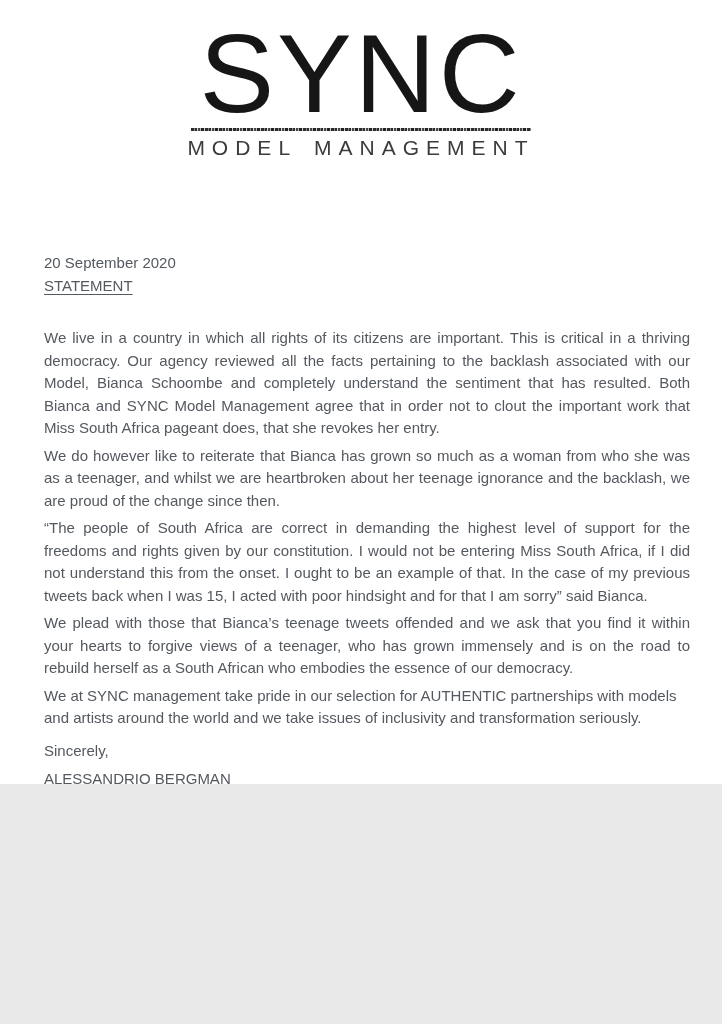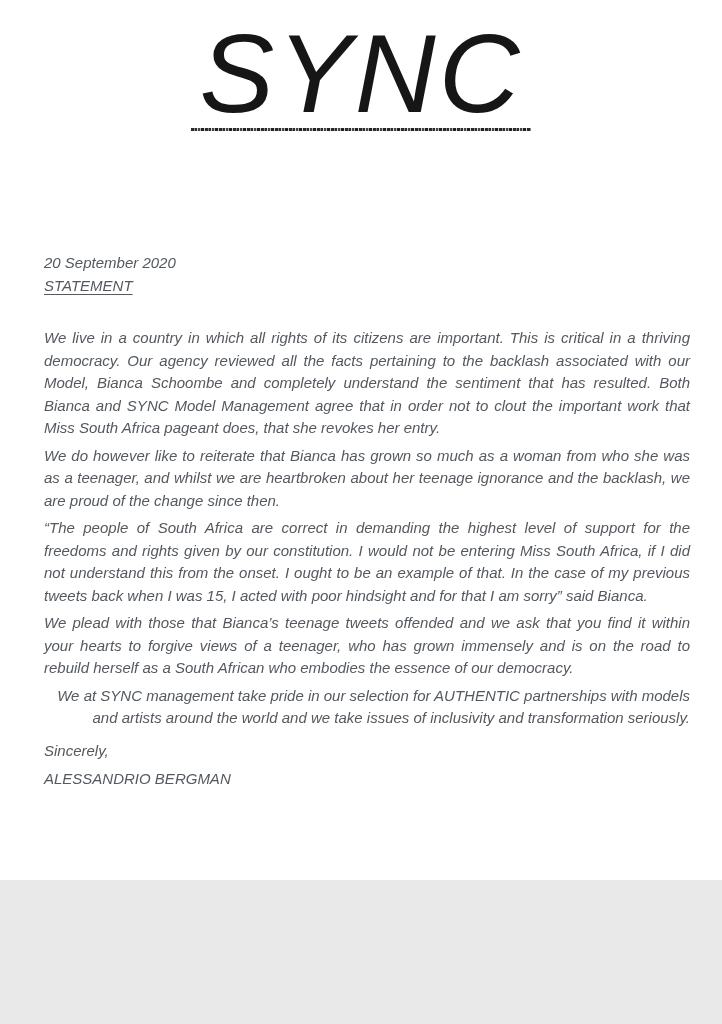--- a/index.html
+++ b/index.html
@@ -6,25 +6,24 @@
     --text:#54595f;
     --logo:#161616;
     --subtitle:#3b3b3b;
     --background:#ffffff;
   }
   *{box-sizing:border-box;margin:0;padding:0;}
   html,body{background:#e9e9e9;}
   body{font-family:"Liberation Sans","DejaVu Sans",sans-serif;}
   .page{
     position:relative;
-    width:722px;height:880px;
+    width:722px;height:784px;
     margin:0 auto;
     background:var(--background);
     overflow:hidden;
-    font-style:italic;
   }
 
   
   .logo{
     position:absolute;
     top:24px;left:0;right:0;
     text-align:center;
   }
   .logo-word{
     font-size:112px;
@@ -63,21 +62,21 @@
   }
   .letter .date,.letter .location{margin:0;}
   .statement-label{
     display:inline-block;
     text-decoration:underline;
     text-underline-offset:3px;
   }
   .headline{margin-top:5px;}
   p.para{margin:5px 0 0 0;text-align:justify;}
   p.para.first{margin-top:30px;}
-  p.para.left{text-align:right;}
+  p.para.left{text-align:left;}
   .salutation{margin-top:10px;}
   .signatory{margin-top:6px;}
   .signatory-title{margin-top:8px;}
 
   
   .barcode{
     position:absolute;
     top:968px;width:57px;height:22px;
     background:repeating-linear-gradient(90deg,
       #2a2a2a 0 2px,#e6e6e6 2px 3px,#5e5e5e 3px 5px,
@@ -90,20 +89,21 @@
   .barcode.right{left:538px;}
 </style>
 </head>
 <body>
 
 <div class="page">
 
   <div class="logo">
     <div class="logo-word">SYNC</div>
     <div class="logo-rule"></div>
+    <div class="logo-sub">MODEL MANAGEMENT</div>
   </div>
 
   <div class="letter">
     <div class="date">20 September 2020</div>
 
     <div>
       <span class="statement-label">STATEMENT</span>
     </div>
 
     <p class="para first">We live in a country in which all rights of its citizens are important. This is critical in a thriving democracy. Our agency reviewed all the facts pertaining to the backlash associated with our Model, Bianca Schoombe and completely understand the sentiment that has resulted. Both Bianca and SYNC Model Management agree that in order not to clout the important work that Miss South Africa pageant does, that she revokes her entry.</p>

